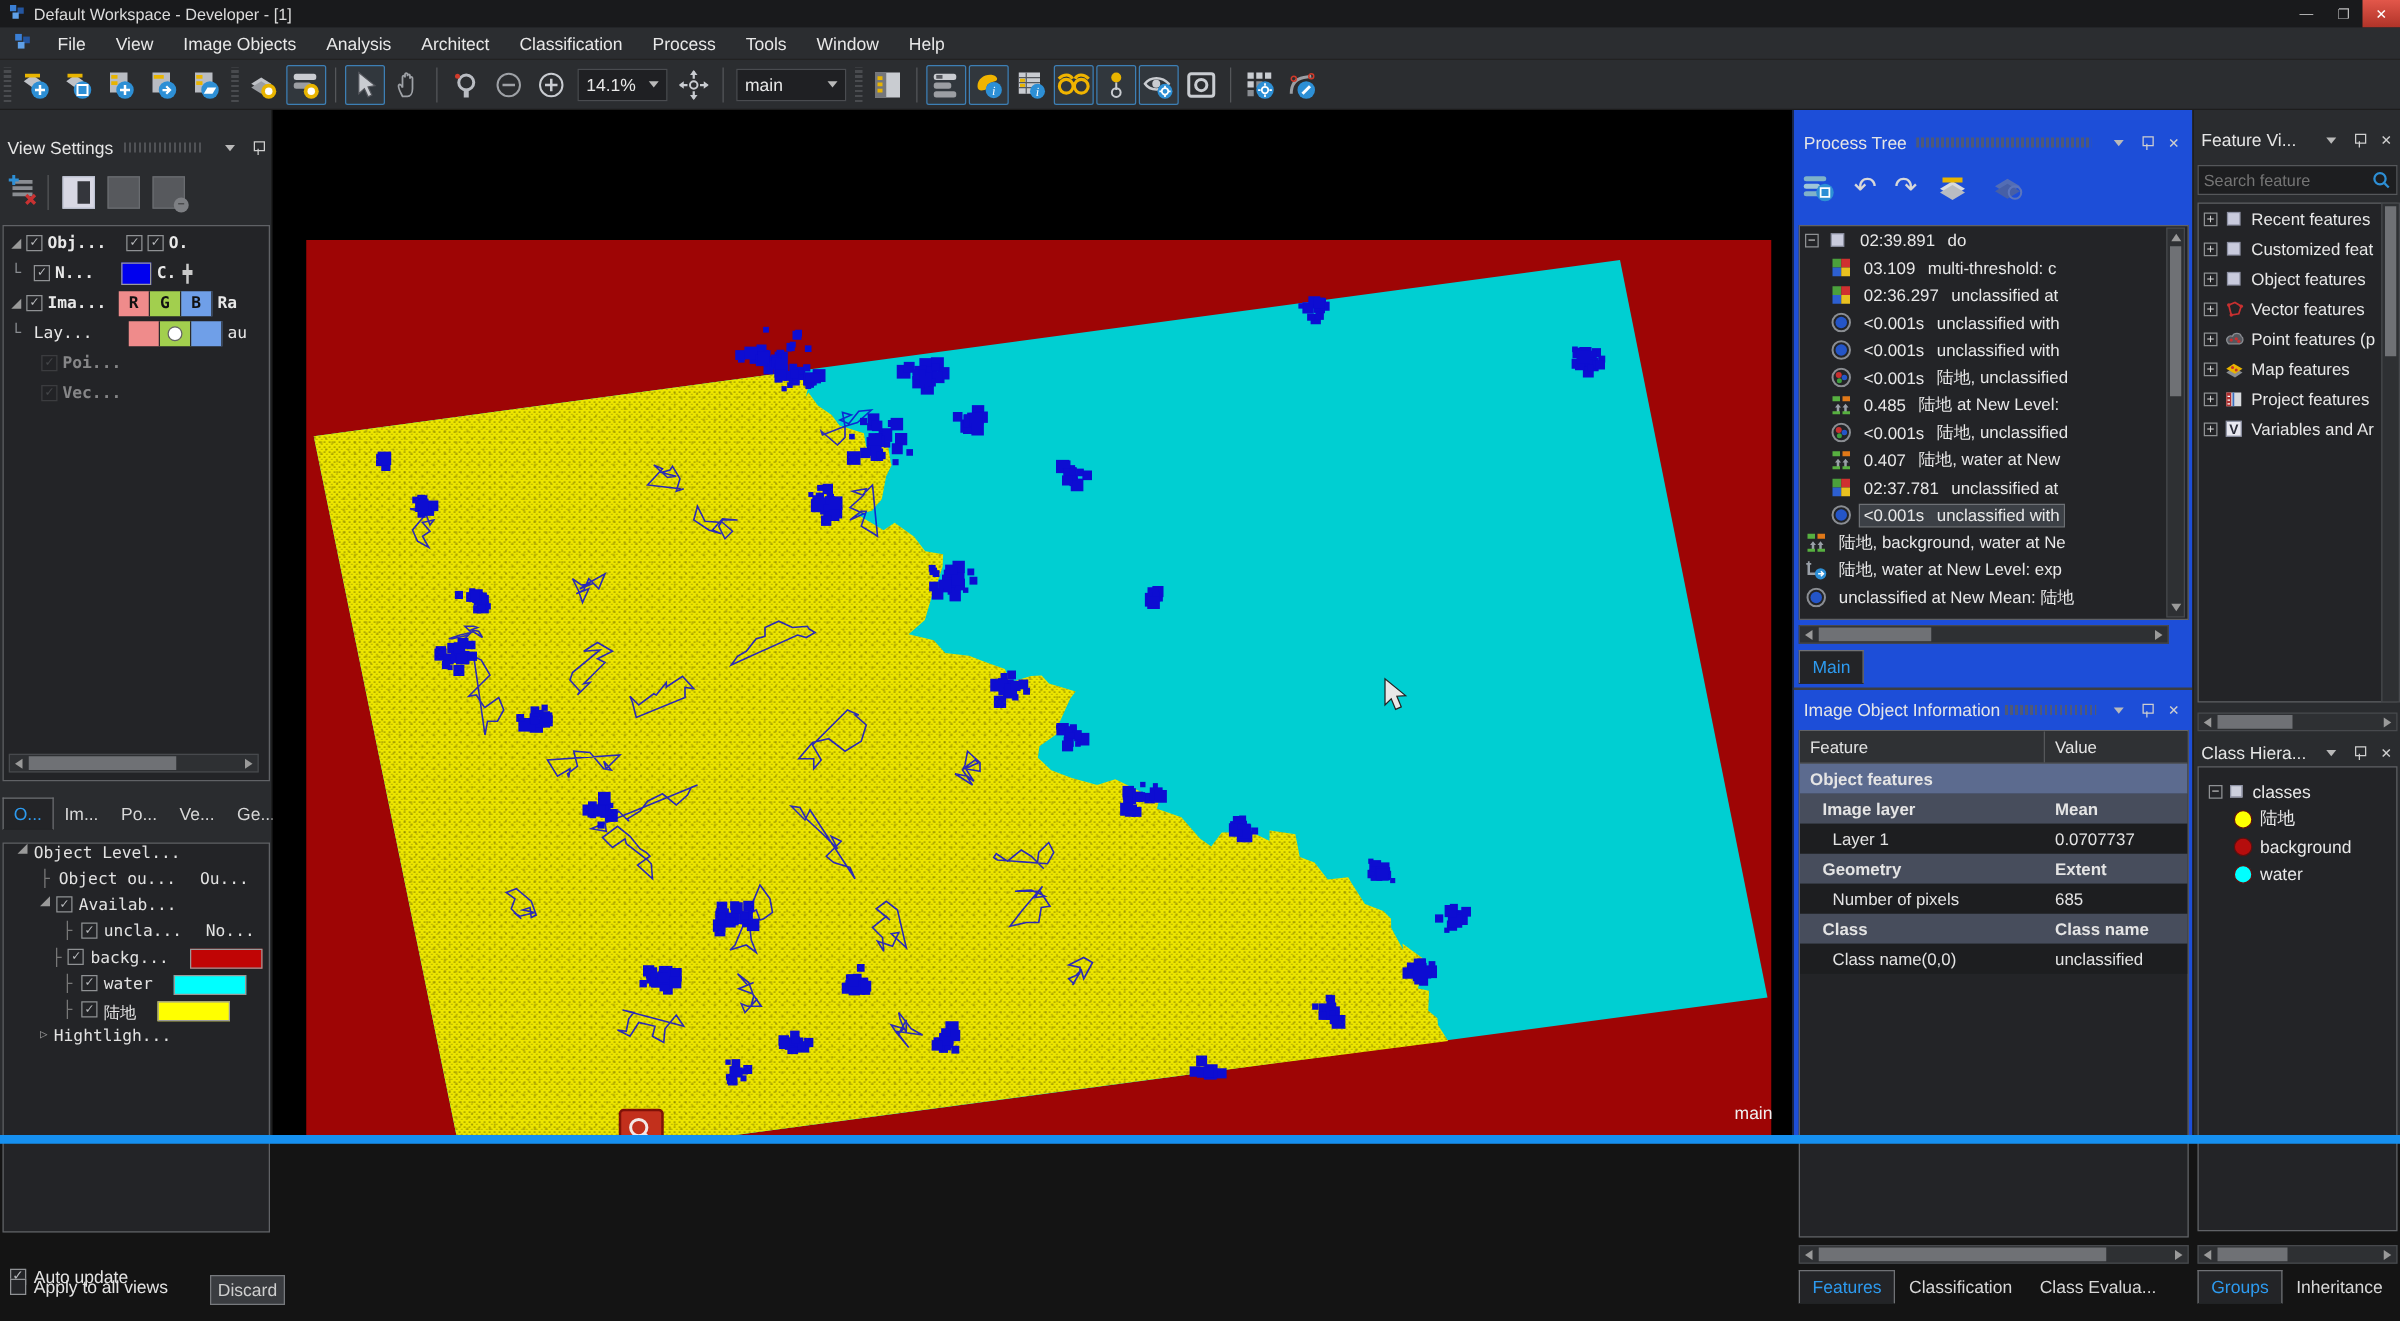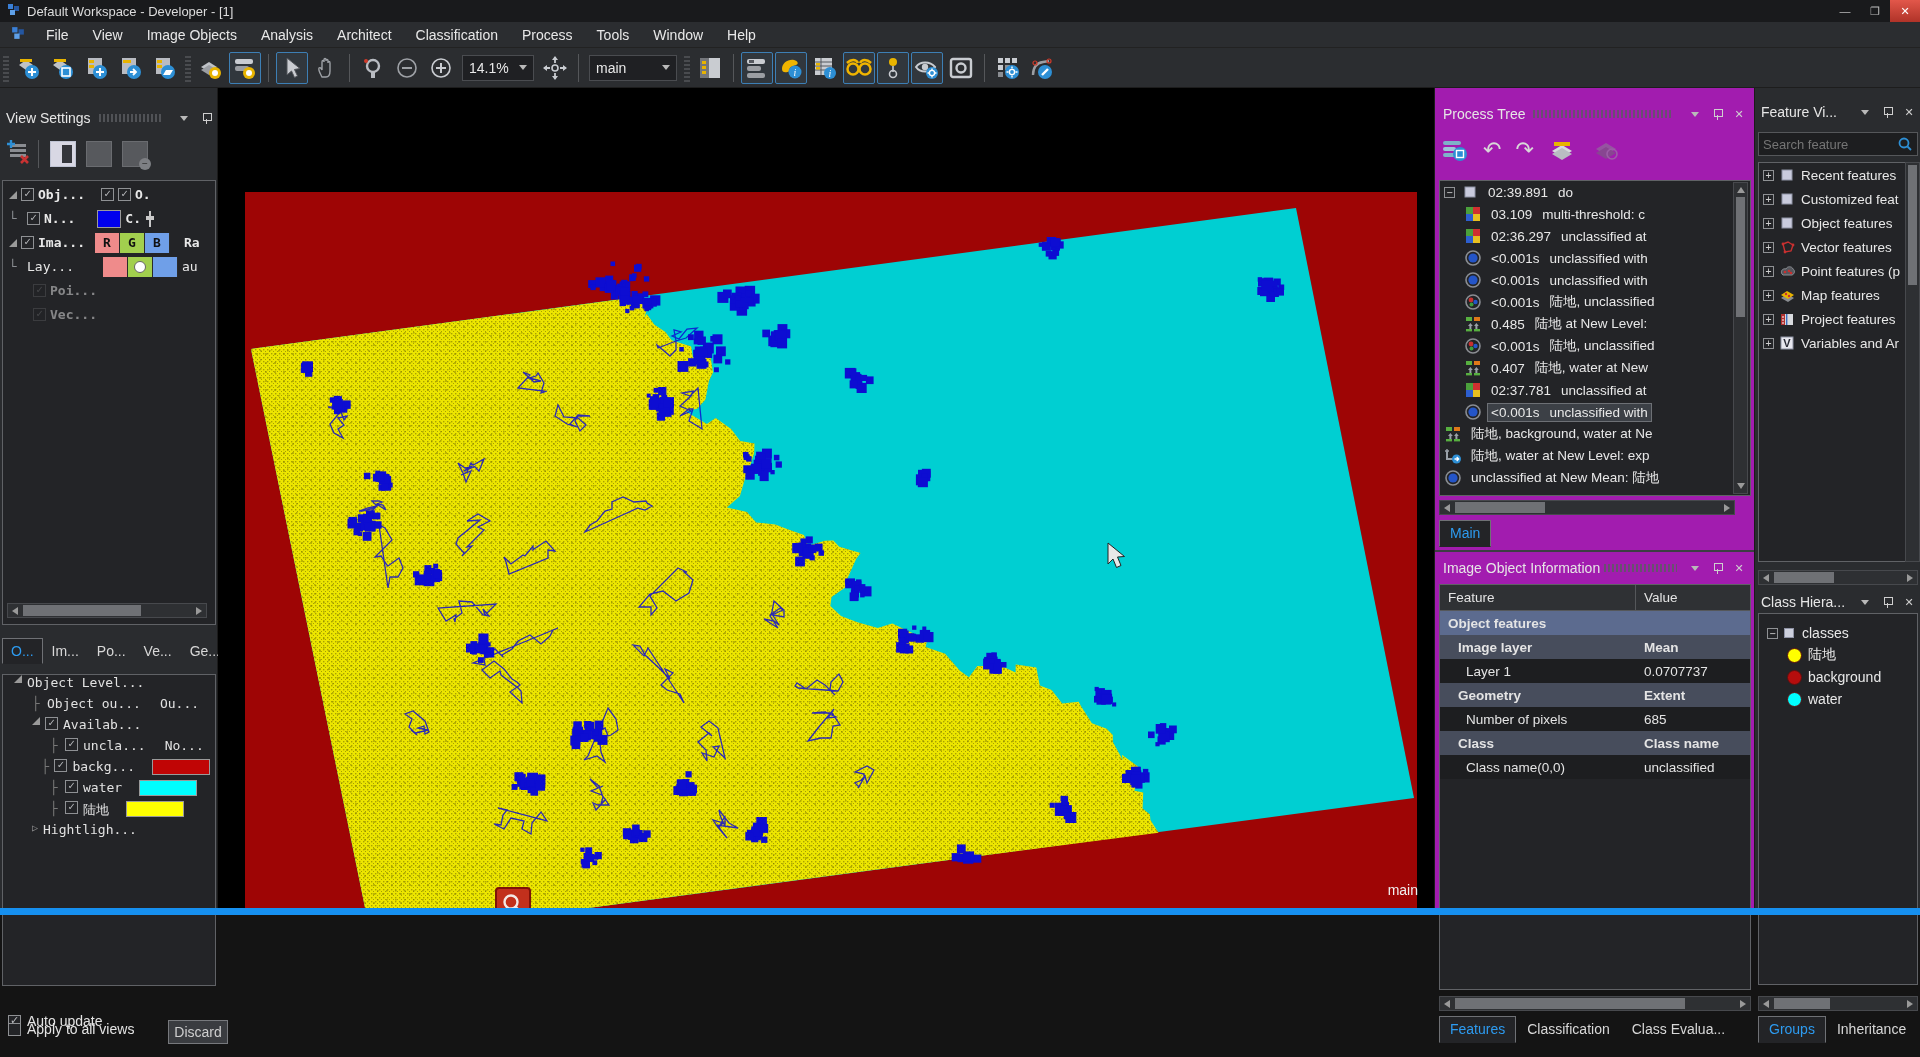--- a/index.html
+++ b/index.html
@@ -109,21 +109,21 @@
   .check-line .cb { margin-right:6px; }
   #discard-btn { position:absolute; left:168px; top:932px; width:60px; height:24px; background:#3a3c40;
     border:1px solid #77797d; color:#cfcfcf; font-size:14px; display:flex; align-items:center;
     justify-content:center; overflow:hidden; }
 
   
   #viewer { position:absolute; left:218px; top:88px; width:1216px; bottom:7px; background:#000; overflow:hidden; }
   #viewer-map-label { position:absolute; right:16px; bottom:10px; color:#f0f0f0; font-size:14px; }
 
   
-  #process-panel { position:absolute; left:1434px; top:88px; width:320px; bottom:7px; background:#a21caf;
+  #process-panel { position:absolute; left:1434px; top:88px; width:320px; bottom:7px; background:#1d4ed8;
     border-left:1px solid #1b1b1b; }
   #pt-toolbar { position:absolute; left:6px; top:44px; height:40px; display:flex; align-items:center; gap:14px; }
   #pt-tree { left:4px; top:92px; width:312px; height:316px; overflow:hidden; }
   .ptrow { display:flex; align-items:center; height:22px; font-size:13.5px; white-space:nowrap; color:#e8e8e8; }
   .ptrow .ic { width:18px; height:16px; margin-right:6px; flex:none; }
   .ptrow .tm { margin-right:10px; }
   .ptrow.sel .txtwrap { background:#3c4046; outline:1px solid #6d7075; }
   .txtwrap { display:flex; align-items:center; padding:1px 3px; }
 
   #ioi-table { position:absolute; left:4px; top:496px; width:312px; height:406px; background:#232427;
@@ -441,21 +441,21 @@
         <span style="width:2px;"></span>
         <span class="cellRGB" style="background:#ef8b8b;margin-right:0;">
             <span>R</span>
           </span>
         <span class="cellRGB" style="background:#a2cf4e;margin-right:0;">
             <span>G</span>
           </span>
         <span class="cellRGB" style="background:#6f9fe8;margin-right:0;">
             <span>B</span>
           </span>
-        <span style="margin-left:14px;text-align:right;">Ra</span>
+        <span style="margin-left:4px;text-align:right;">Ra</span>
       </div>
       <div class="t1row">
         <span style="width:14px;margin-left:6px;color:#8a8d92;">└</span>
         <span style="font-weight:normal;">Lay...</span>
         <span style="width:21px;"></span>
         <span class="cellRGB" style="background:#ef8b8b;margin-right:0;"></span>
         <span class="cellRGB" style="background:#a2cf4e;margin-right:0;">
             <span style="width:12px;height:12px;border-radius:50%;background:#fff;border:1px solid #666;"></span>
           </span>
         <span class="cellRGB" style="background:#6f9fe8;margin-right:0;"></span>

